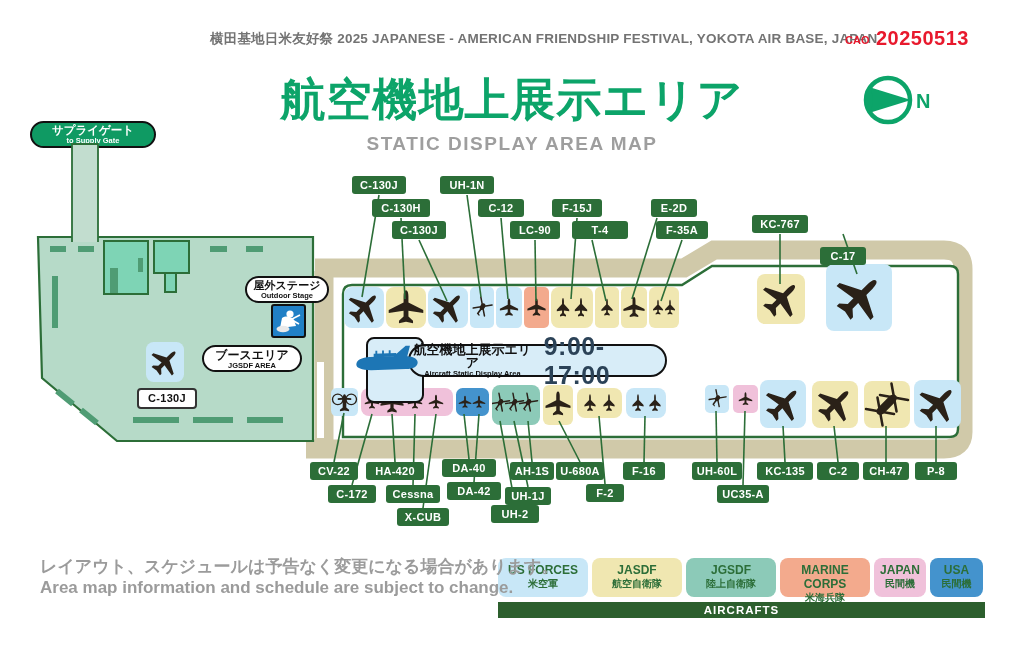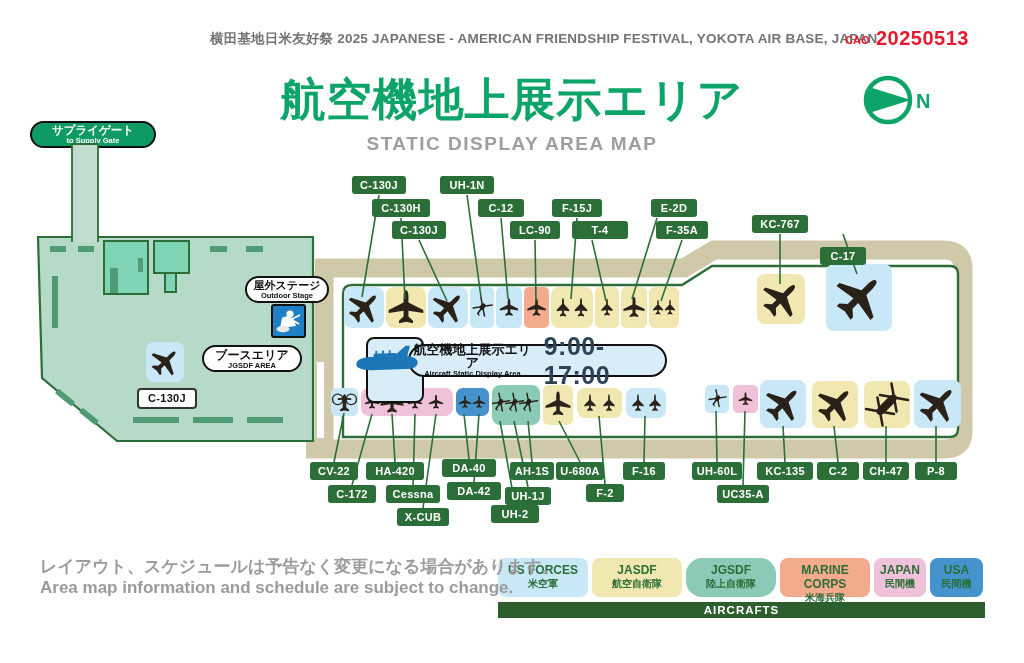--- a/index.html
+++ b/index.html
@@ -377,21 +377,21 @@
 
   <div class="layer" id="legend">
       <div class="legend-box" style="left: 498px; width: 90px; background: rgb(200, 231, 247);">
         <div class="en">US FORCES</div>
         <div class="jp">米空軍</div>
       </div>
       <div class="legend-box" style="left: 592px; width: 90px; background: rgb(240, 231, 177);">
         <div class="en">JASDF</div>
         <div class="jp">航空自衛隊</div>
       </div>
-      <div class="legend-box" style="left: 686px; width: 90px; background: rgb(140, 202, 184); border-radius: 16px;">
+      <div class="legend-box" style="left: 686px; width: 90px; background: rgb(140, 202, 184);">
         <div class="en">JGSDF</div>
         <div class="jp">陸上自衛隊</div>
       </div>
       <div class="legend-box" style="left: 780px; width: 90px; background: rgb(243, 170, 141);">
         <div class="en">MARINE CORPS</div>
         <div class="jp">米海兵隊</div>
       </div>
       <div class="legend-box" style="left: 874px; width: 52px; background: rgb(240, 193, 218);">
         <div class="en">JAPAN</div>
         <div class="jp">民間機</div>

